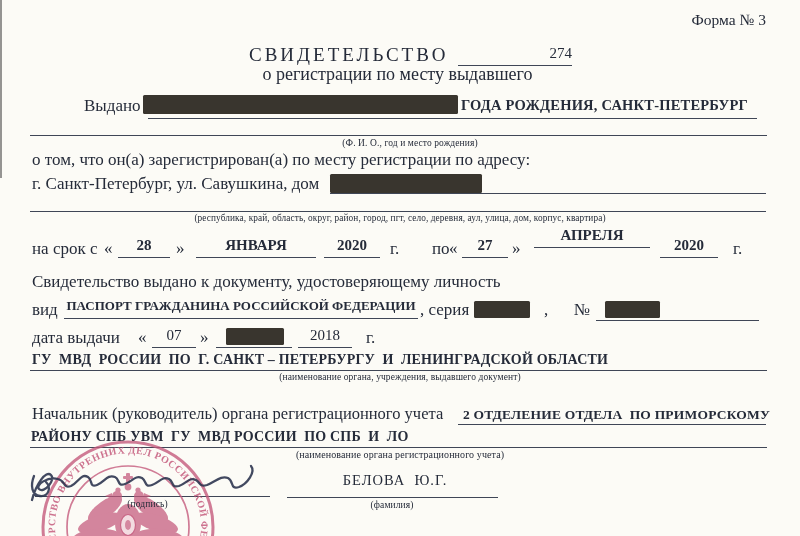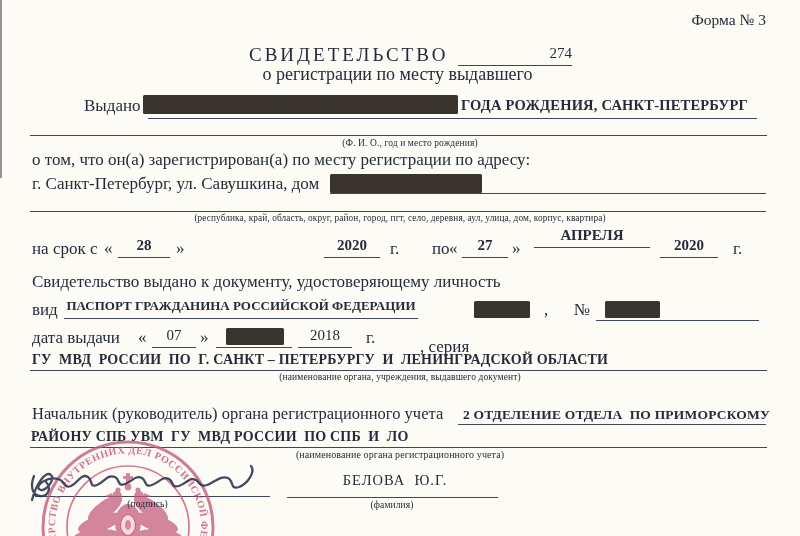--- a/index.html
+++ b/index.html
@@ -50,21 +50,21 @@
   #p-to{ left:432px; top:239px; } #p-q3{ left:449px; top:239px; } #p-q4{ left:512px; top:239px; }
   #p-day2{ left:462px; top:237px; width:46px; }
   #p-month2{ left:534px; top:227px; width:116px; }
   #p-year2{ left:660px; top:237px; width:58px; }
   #p-g2{ left:733px; top:239px; }
 
   #doc-statement{ left:32px; top:272px; }
 
   #k-label{ left:32px; top:300px; }
   #k-value{ left:64px; top:298px; width:354px; font-size:13px; }
-  #k-series{ left:420px; top:300px;margin-top:37px; }
+  #k-series{ left:420px; top:300px; }
   #series-redaction{ left:474px; top:301px; width:56px; height:17px; }
   #k-comma{ left:544px; top:300px; }
   #k-num{ left:574px; top:300px; }
   #num-redaction{ left:605px; top:301px; width:55px; height:17px; }
   #num-underline{ left:596px; top:320px; width:163px; }
 
   #d-label{ left:32px; top:328px; }
   #d-q1{ left:138px; top:328px; } #d-q2{ left:200px; top:328px; }
   #d-day{ left:152px; top:327px; width:44px; }
   #d-month{ left:216px; top:327px; width:76px; }
@@ -119,20 +119,21 @@
   <div id="addr-redaction" class="redact"></div>
   <div id="addr-underline" class="rule"></div>
 
   <div id="region-rule" class="rule"></div>
   <div id="region-caption" class="abs cap">(республика, край, область, округ, район, город, пгт, село, деревня, аул, улица, дом, корпус, квартира)</div>
 
   <div id="p-from" class="abs t">на срок с</div>
   <div id="p-q1" class="abs t">«</div>
   <div id="p-day1" class="ufield">28</div>
   <div id="p-q2" class="abs t">»</div>
+  <div id="p-month1" class="ufield">ЯНВАРЯ</div>
   <div id="p-year1" class="ufield">2020</div>
   <div id="p-g1" class="abs t">г.</div>
   <div id="p-to" class="abs t">по</div>
   <div id="p-q3" class="abs t">«</div>
   <div id="p-day2" class="ufield">27</div>
   <div id="p-q4" class="abs t">»</div>
   <div id="p-month2" class="ufield">АПРЕЛЯ</div>
   <div id="p-year2" class="ufield">2020</div>
   <div id="p-g2" class="abs t">г.</div>
 

